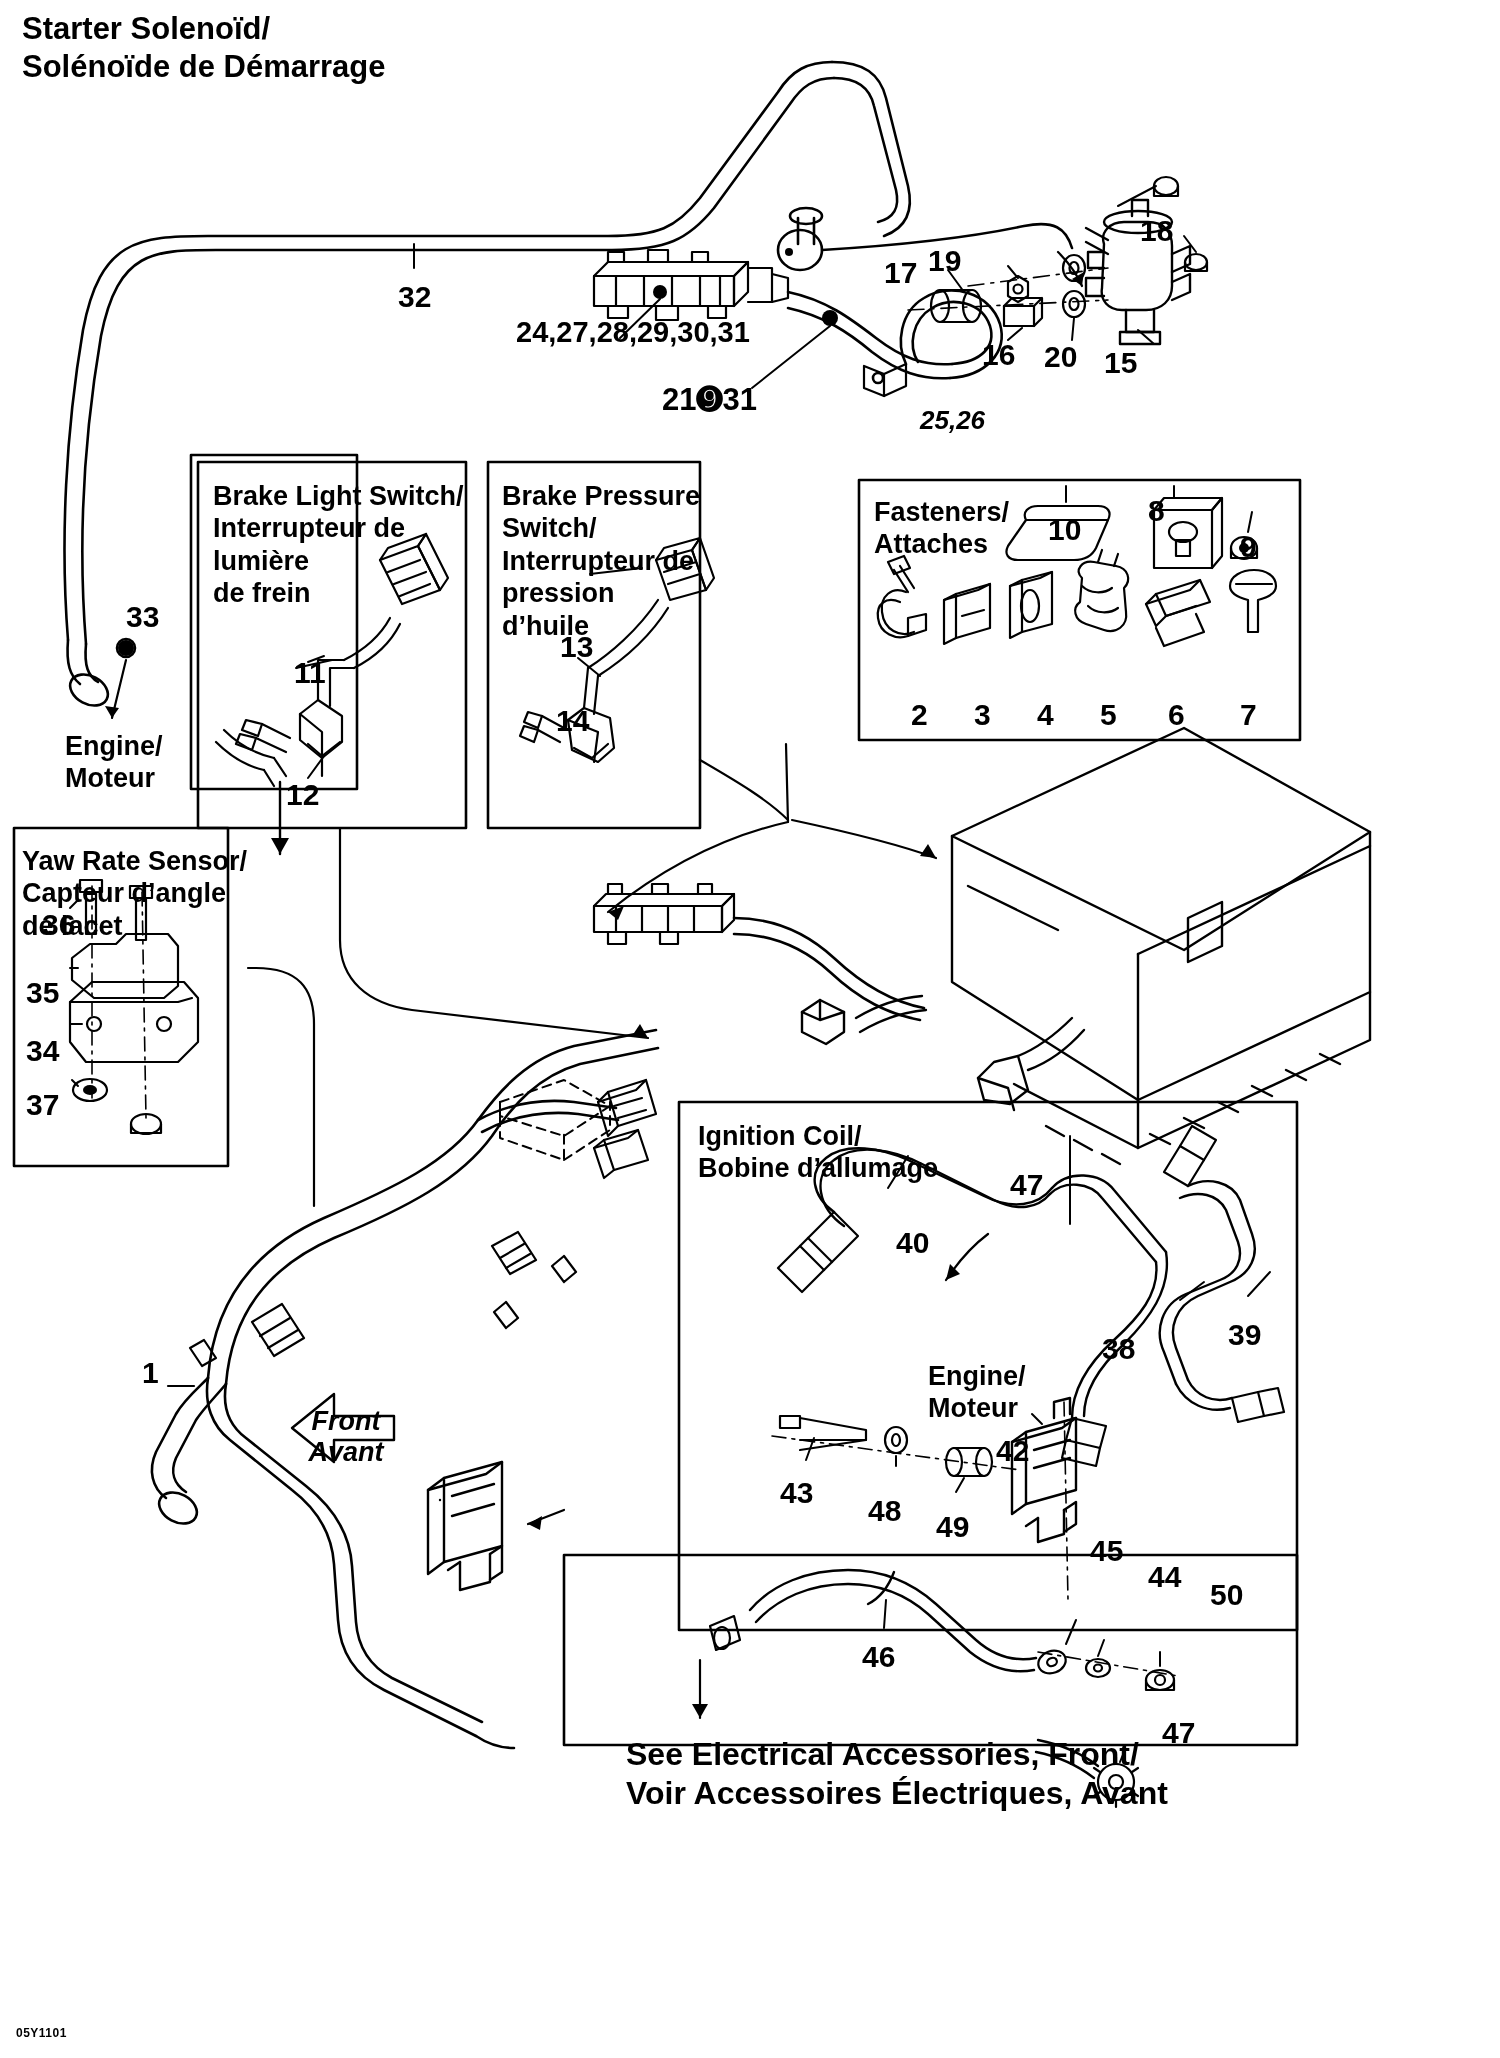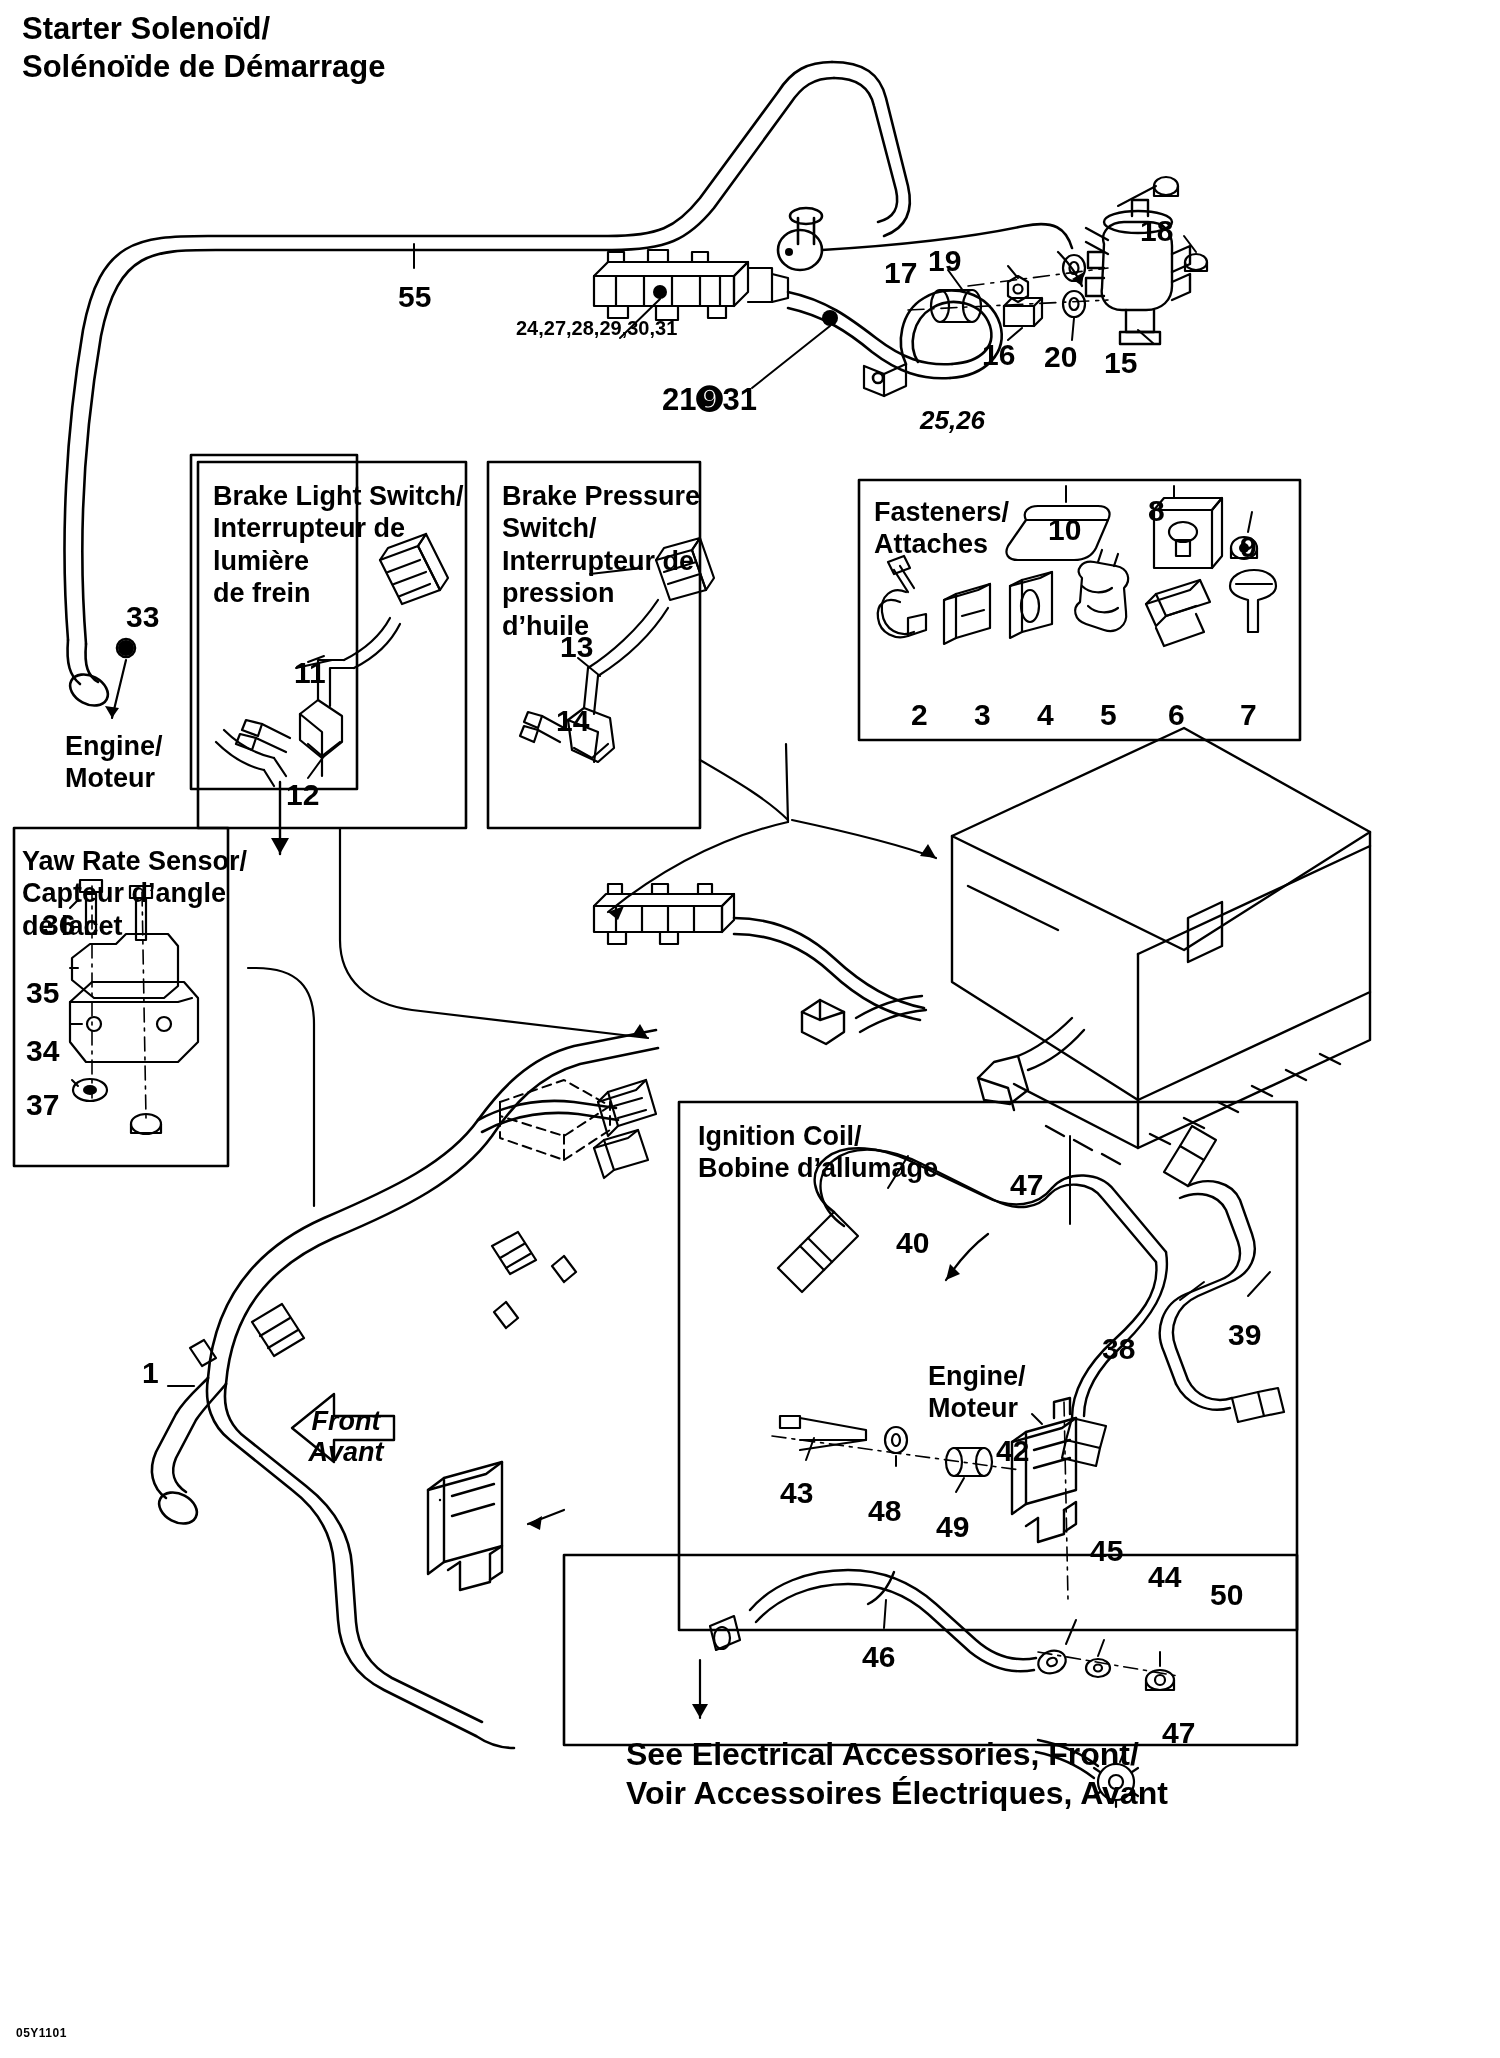--- a/index.html
+++ b/index.html
@@ -608,21 +608,21 @@
 Moteur</div>
 
   <div class="boxtext" style="left:920px;top:1360px;">Engine/
 Moteur</div>
 
   <div class="cap" style="left:618px;top:1735px;">See Electrical Accessories, Front/
 Voir Accessoires Électriques, Avant</div>
 
   <div class="num" style="left:654px;top:384px;font-size:31px;">21➒31</div>
 
-  <div class="num" style="left:508px;top:318px;font-size:20px;">24,27,28,29,30,31</div>
+  <div class="num" style="left:508px;top:318px;font-size:29px;">24,27,28,29,30,31</div>
 
   <div class="num" style="left:912px;top:407px;font-size:26px;font-style:italic;">25,26</div>
 
   <div class="frontarrowtxt" style="left:296px;top:1406px;width:84px;">Front
 Avant</div>
 
   <div class="num" style="left:134px;top:1358px;">1</div>
   <div class="num" style="left:903px;top:700px;">2</div>
   <div class="num" style="left:966px;top:700px;">3</div>
   <div class="num" style="left:1029px;top:700px;">4</div>
@@ -635,21 +635,21 @@
   <div class="num" style="left:286px;top:658px;">11</div>
   <div class="num" style="left:278px;top:780px;">12</div>
   <div class="num" style="left:552px;top:632px;">13</div>
   <div class="num" style="left:548px;top:706px;">14</div>
   <div class="num" style="left:1096px;top:348px;">15</div>
   <div class="num" style="left:974px;top:340px;">16</div>
   <div class="num" style="left:876px;top:258px;">17</div>
   <div class="num" style="left:1132px;top:216px;">18</div>
   <div class="num" style="left:920px;top:246px;">19</div>
   <div class="num" style="left:1036px;top:342px;">20</div>
-  <div class="num" style="left:390px;top:282px;">55</div>
+  <div class="num" style="left:390px;top:282px;">32</div>
   <div class="num" style="left:118px;top:602px;">33</div>
   <div class="num" style="left:18px;top:1036px;">34</div>
   <div class="num" style="left:18px;top:978px;">35</div>
   <div class="num" style="left:34px;top:910px;">36</div>
   <div class="num" style="left:18px;top:1090px;">37</div>
   <div class="num" style="left:1094px;top:1334px;">38</div>
   <div class="num" style="left:1220px;top:1320px;">39</div>
   <div class="num" style="left:888px;top:1228px;">40</div>
   <div class="num" style="left:1002px;top:1170px;">47</div>
   <div class="num" style="left:988px;top:1436px;">42</div>

